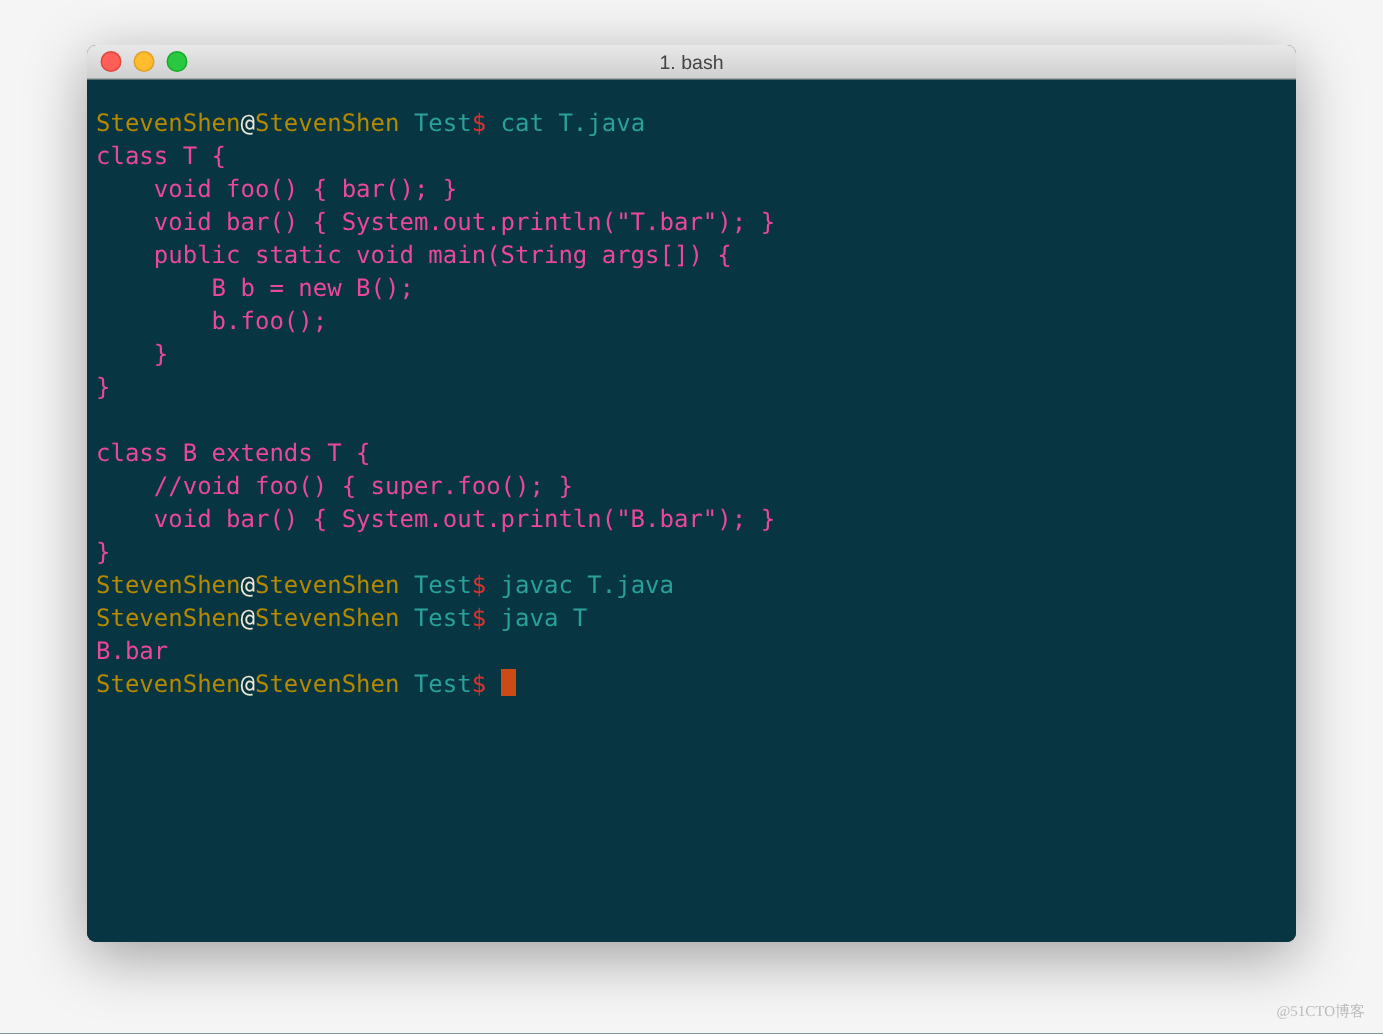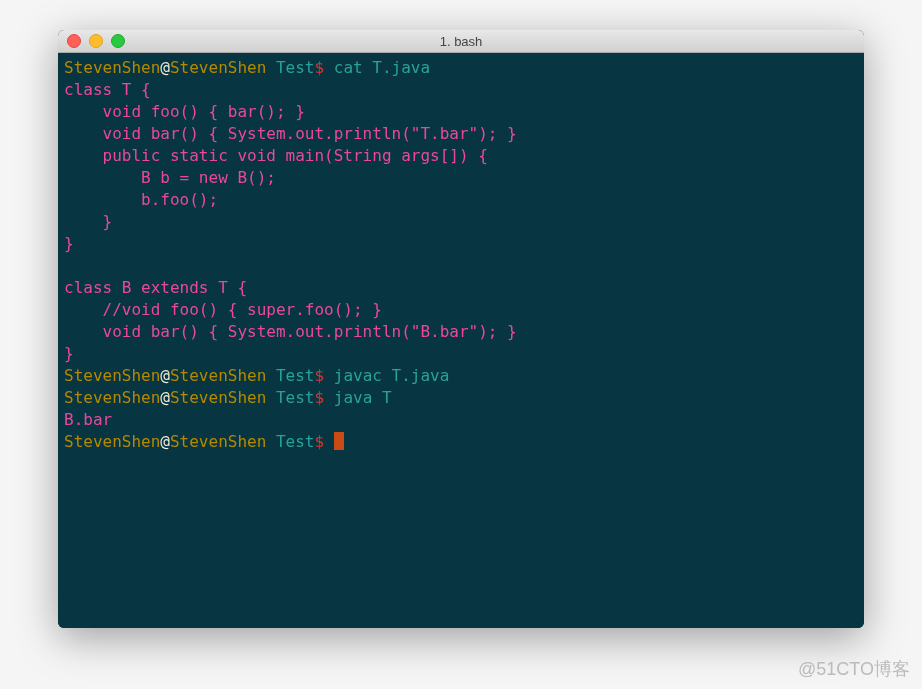--- a/index.html
+++ b/index.html
@@ -52,21 +52,21 @@
     font-size: 13px;
     color: #444;
     pointer-events: none;
   }
   .terminal {
     background: #073642;
     color: #eee8d5;
     font-family: "Menlo", "Monaco", "Consolas", monospace;
     font-size: 16px;
     line-height: 22px;
-    padding: 4px 6px;
+    padding: 18px 6px;
     height: calc(100% - 22px);
     box-sizing: border-box;
     white-space: pre;
   }
   .prompt-user { color: #b58900; }
   .prompt-at   { color: #eee8d5; }
   .prompt-host { color: #b58900; }
   .prompt-dir  { color: #2aa198; }
   .prompt-dollar { color: #dc322f; }
   .cmd  { color: #2aa198; }
@@ -77,21 +77,22 @@
     height: 18px;
     background: #cb4b16;
     vertical-align: text-bottom;
     margin-bottom: 1px;
   }
   .watermark {
     position: absolute;
     right: 12px;
     bottom: 8px;
     color: #bbb;
-    font-size: 18px;
+    font-size: 10px;
+    font-family: Liberation Serif, serif;
   }
 </style>
 </head>
 <body>
 
 <div class="window">
   <div class="titlebar">
     <div class="traffic-lights">
       <div class="light red"></div>
       <div class="light yellow"></div>

